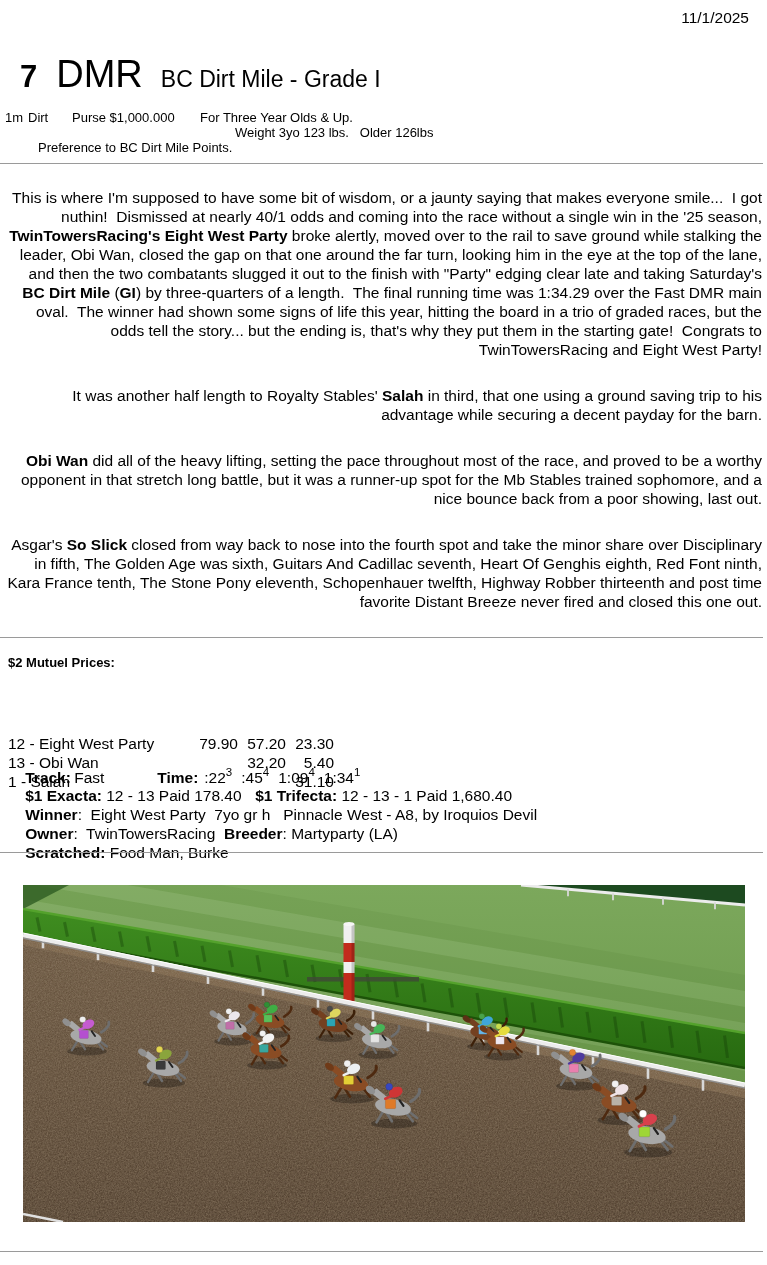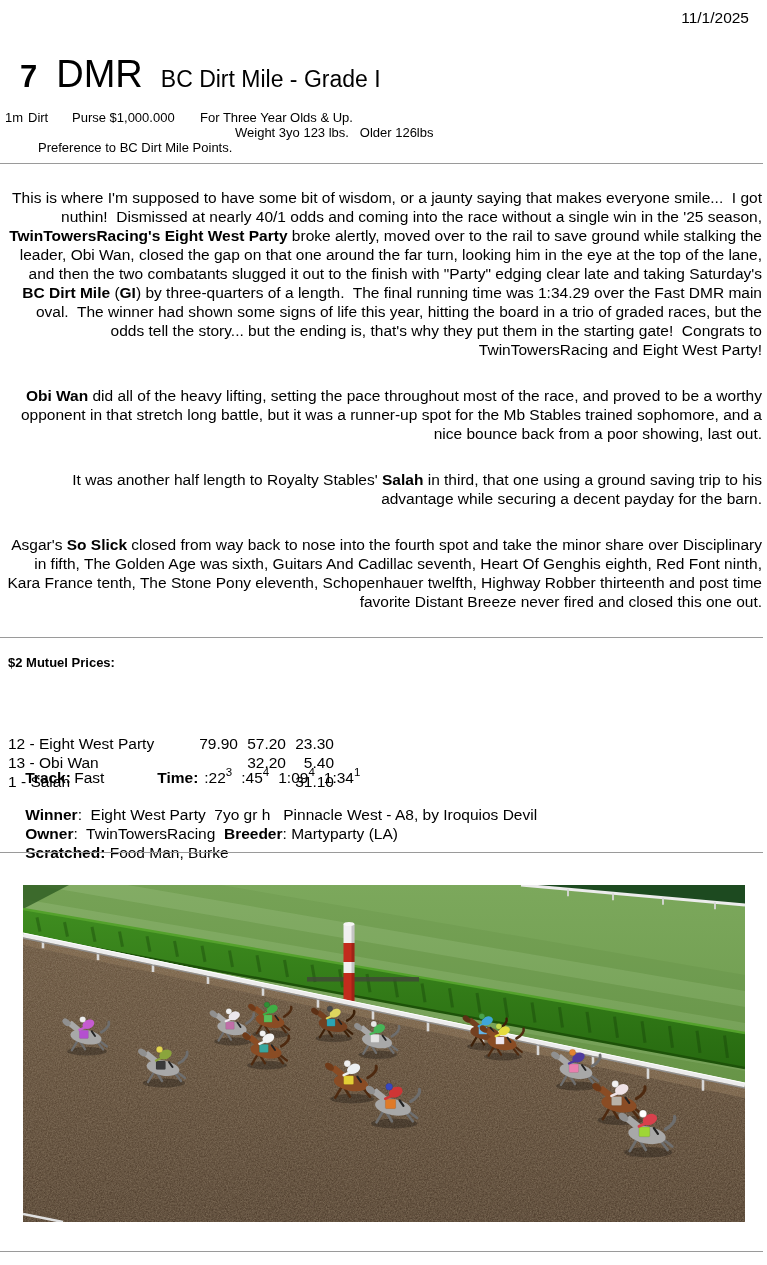--- a/index.html
+++ b/index.html
@@ -64,22 +64,22 @@
     </div>
     <div class="row">
       <span class="cd c-pref">Preference to BC Dirt Mile Points.</span>
     </div>
   </div>
 
   <div class="hr hr1"></div>
 
   <div class="recap" id="recap">
       <p><span>This is where I'm supposed to have some bit of wisdom, or a jaunty saying that makes everyone smile...  I got nuthin!  Dismissed at nearly 40/1 odds and coming into the race without a single win in the '25 season, </span><span class="b">TwinTowersRacing's Eight West Party</span><span> broke alertly, moved over to the rail to save ground while stalking the leader, Obi Wan, closed the gap on that one around the far turn, looking him in the eye at the top of the lane, and then the two combatants slugged it out to the finish with "Party" edging clear late and taking Saturday's </span><span class="b">BC Dirt Mile</span><span> (</span><span class="b">GI</span><span>) by three-quarters of a length.  The final running time was 1:34.29 over the Fast DMR main oval.  The winner had shown some signs of life this year, hitting the board in a trio of graded races, but the odds tell the story... but the ending is, that's why they put them in the starting gate!  Congrats to TwinTowersRacing and Eight West Party!</span></p>
+      <p><span>It was another half length to Royalty Stables' </span><span class="b">Salah</span><span> in third, that one using a ground saving trip to his advantage while securing a decent payday for the barn.</span></p>
       <p><span class="b">Obi Wan</span><span> did all of the heavy lifting, setting the pace throughout most of the race, and proved to be a worthy opponent in that stretch long battle, but it was a runner-up spot for the Mb Stables trained sophomore, and a nice bounce back from a poor showing, last out.</span></p>
-      <p><span>It was another half length to Royalty Stables' </span><span class="b">Salah</span><span> in third, that one using a ground saving trip to his advantage while securing a decent payday for the barn.</span></p>
       <p><span>Asgar's </span><span class="b">So Slick</span><span> closed from way back to nose into the fourth spot and take the minor share over Disciplinary in fifth, The Golden Age was sixth, Guitars And Cadillac seventh, Heart Of Genghis eighth, Red Font ninth, Kara France tenth, The Stone Pony eleventh, Schopenhauer twelfth, Highway Robber thirteenth and post time favorite Distant Breeze never fired and closed this one out.</span></p>
     </div>
 
   <div class="hr hr2"></div>
 
   <div class="mut-head">$2 Mutuel Prices:</div>
 
   <div class="prices" id="prices">
       <div class="price-row">
         <span class="price-entry">12 - Eight West Party</span>
@@ -98,20 +98,23 @@
         <span class="price-col"></span>
         <span class="price-col"></span>
         <span class="price-col">31.10</span>
       </div>
     </div>
 
   <div class="line l-track">
     <span class="lbl-track">Track:</span><span class="val-track">Fast</span><span class="lbl-time">Time:</span><span id="times"><span class="tseg"><span>:22</span><sup>3</sup></span><span class="tseg"><span>:45</span><sup>4</sup></span><span class="tseg"><span>1:09</span><sup>4</sup></span><span class="tseg"><span>1:34</span><sup>1</sup></span></span>
   </div>
 
+  <div class="line l-exacta">
+    <span class="ex-part"><span class="b">$1 Exacta:</span><span class="pre"> 12 - 13 Paid 178.40</span></span><span class="b">$1 Trifecta:</span><span class="pre"> 12 - 13 - 1 Paid 1,680.40</span>
+  </div>
 
   <div class="line l-winner">
     <span class="b">Winner</span><span class="pre">:  Eight West Party  7yo gr h   Pinnacle West - A8, by Iroquios Devil</span>
   </div>
 
   <div class="line l-owner">
     <span class="b">Owner</span><span class="pre">:  TwinTowersRacing  </span><span class="b">Breeder</span><span class="pre">: Martyparty (LA)</span>
   </div>
 
   <div class="line l-scratched">

